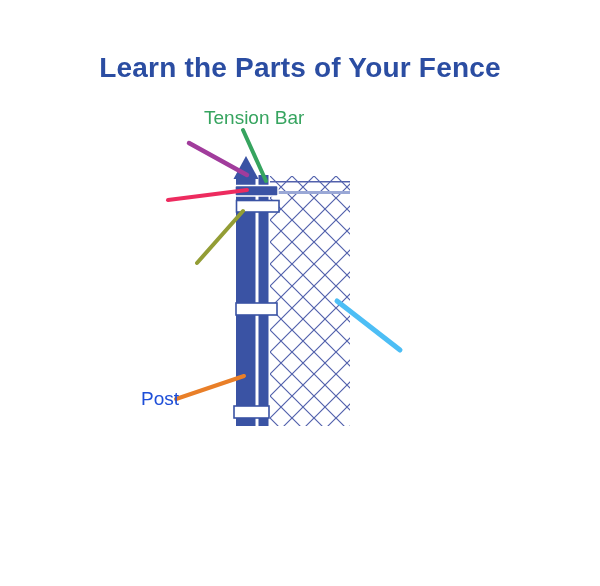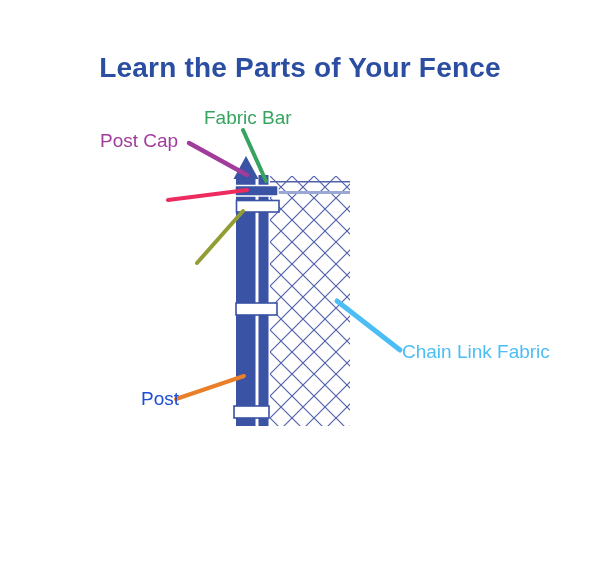--- a/index.html
+++ b/index.html
@@ -70,23 +70,21 @@
     <line class="leader" x1="189" y1="143" x2="247" y2="175" stroke-width="4.5" stroke="#A13C9C"></line>
     <line class="leader" x1="168" y1="200" x2="247" y2="190" stroke-width="4" stroke="#ED2B5F"></line>
     <line class="leader" x1="197" y1="263" x2="243" y2="211" stroke-width="4" stroke="#939D35"></line>
     <line class="leader" x1="176" y1="399" x2="244" y2="376" stroke-width="4" stroke="#E97F28"></line>
     <line class="leader" x1="337" y1="301" x2="400" y2="350" stroke-width="5" stroke="#4DBEF5"></line>
     <line class="leader" x1="307" y1="437" x2="331" y2="487" stroke-width="4.5" stroke="#2E8B3C"></line>
   </svg>
 
   <div class="diagram-title">Learn the Parts of Your Fence</div>
 
-  <div class="label" style="left: 204px; top: 107px; color: rgb(54, 164, 95);">Fabric Bar</div>
+  <div class="label" style="left: 204px; top: 107px; color: rgb(54, 164, 95);">Tension Bar</div>
 
-  <div class="label" style="left: 100px; top: 130px; color: rgb(161, 60, 156);">Post Cap</div>
 
 
 
   <div class="label" style="left: 141px; top: 388px; color: #1d4ed8;">Post</div>
 
-  <div class="label" style="left: 402px; top: 341px; color: rgb(77, 190, 245);">Chain Link Fabric</div>
 
 </div>
 
 </body></html>

